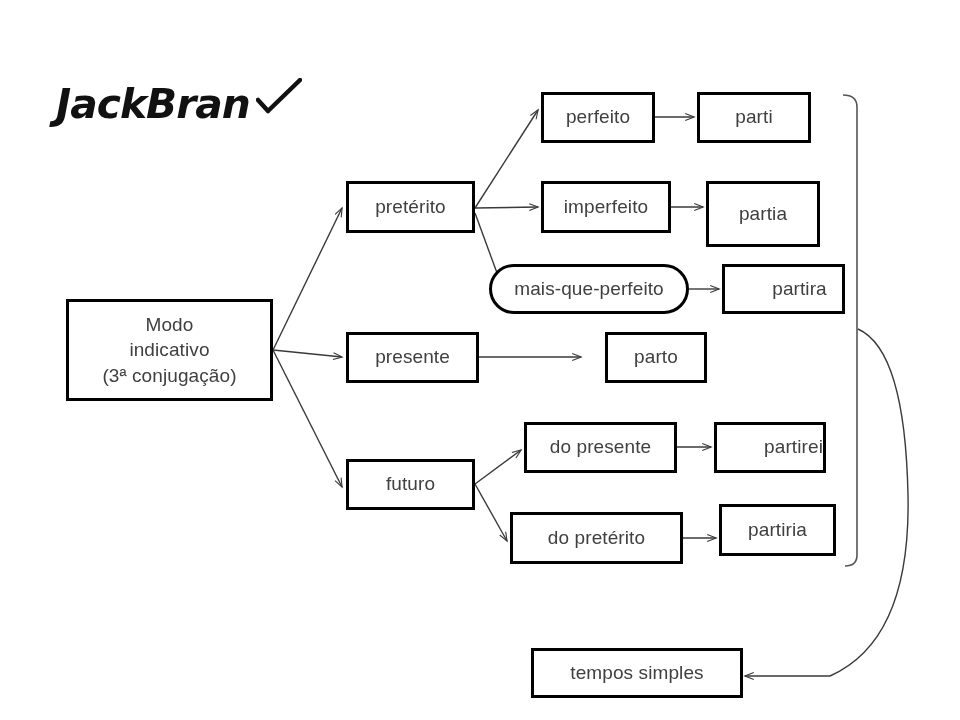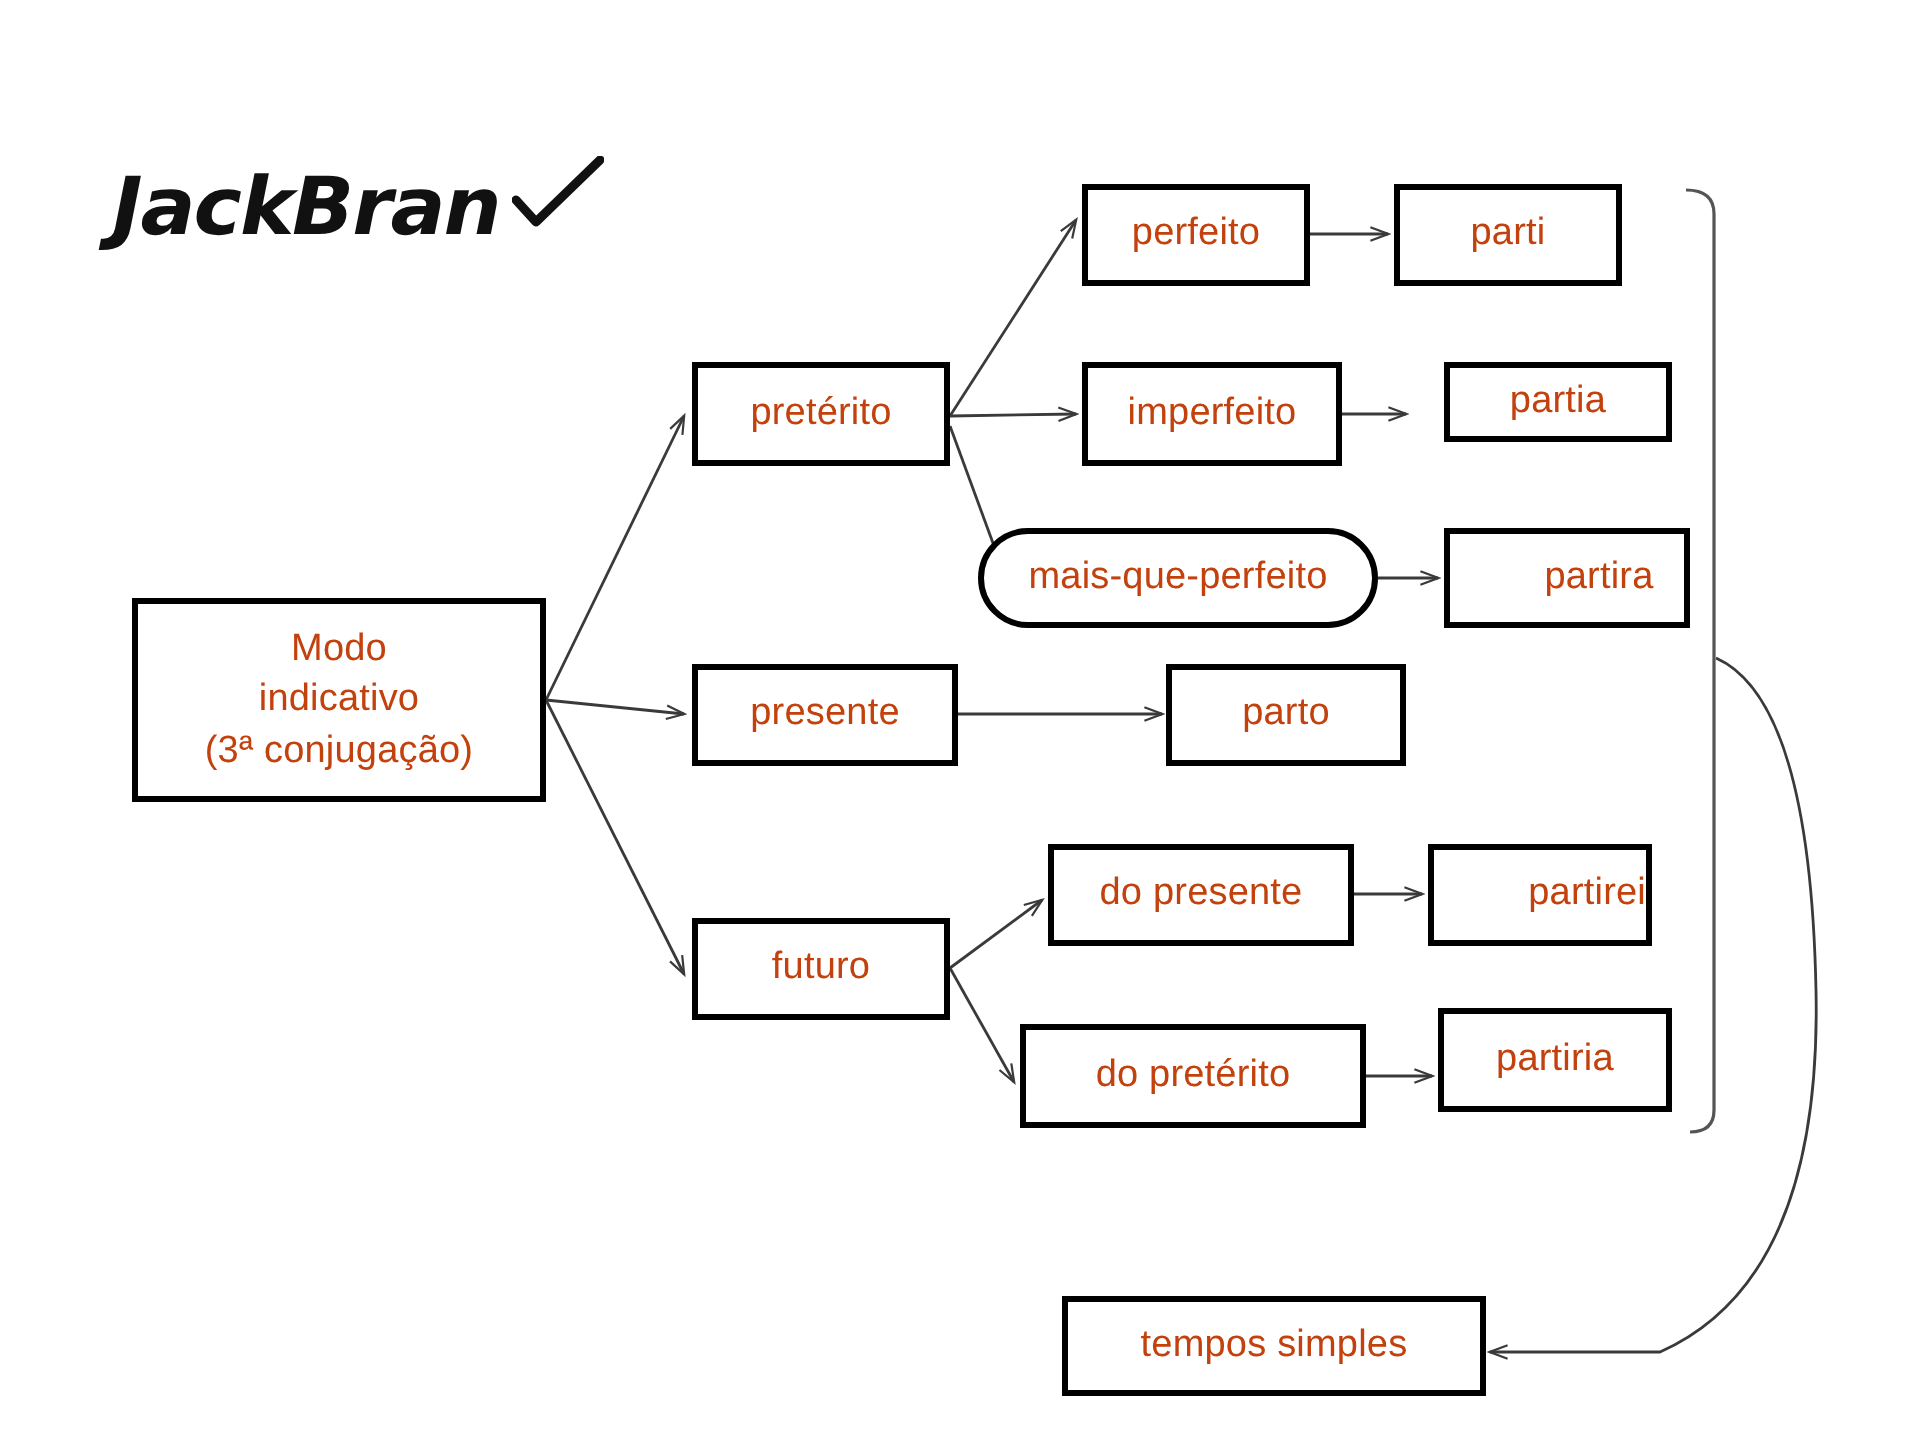--- a/index.html
+++ b/index.html
@@ -25,21 +25,21 @@
   }
   .node {
     position: absolute;
     box-sizing: border-box;
     border: 3px solid #000000;
     background: #ffffff;
     display: flex;
     align-items: center;
     justify-content: center;
     text-align: center;
-    color: #c2410c;
+    color: #404040;
     font-size: 19px;
     line-height: 1.28;
     letter-spacing: 0.1px;
     z-index: 2;
   }
   .node.root {
     font-size: 19px;
     line-height: 1.33;
     white-space: pre-line;
   }
@@ -170,27 +170,27 @@
   <div class="node" style="left:524px; top:422px; width:153px; height:51px;">
     <span>do presente</span>
   </div>
   <div class="node" style="left:510px; top:512px; width:173px; height:52px;">
     <span>do pretérito</span>
   </div>
 
   <div class="node" style="left:697px; top:92px; width:114px; height:51px;">
     <span>parti</span>
   </div>
-  <div class="node" style="left:722px; top:181px; width:114px; height:40px;">
+  <div class="node" style="left:706px; top:181px; width:114px; height:66px;">
     <span>partia</span>
   </div>
   <div class="node" style="left:722px; top:264px; width:123px; height:50px;padding-left:32px;">
     <span>partira</span>
   </div>
-  <div class="node" style="left:583px; top:332px; width:120px; height:51px;">
+  <div class="node" style="left:605px; top:332px; width:102px; height:51px;">
     <span>parto</span>
   </div>
   <div class="node" style="left:714px; top:422px; width:112px; height:51px;justify-content:flex-end;">
     <span>partirei</span>
   </div>
   <div class="node" style="left:719px; top:504px; width:117px; height:52px;">
     <span>partiria</span>
   </div>
 
   <div class="node" style="left:531px; top:648px; width:212px; height:50px;">

